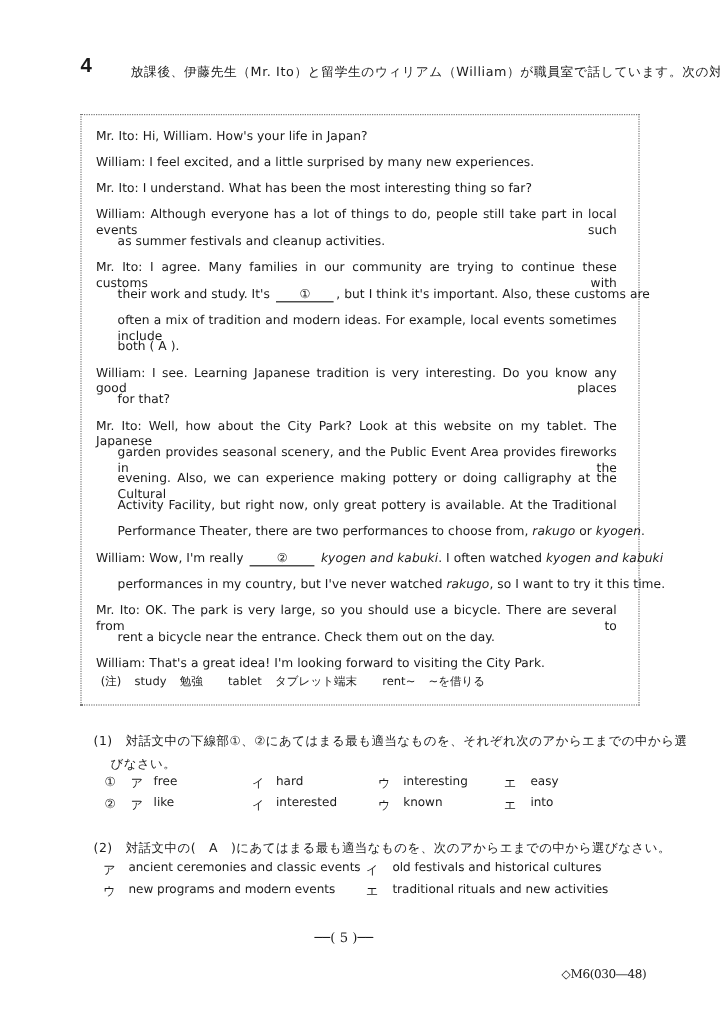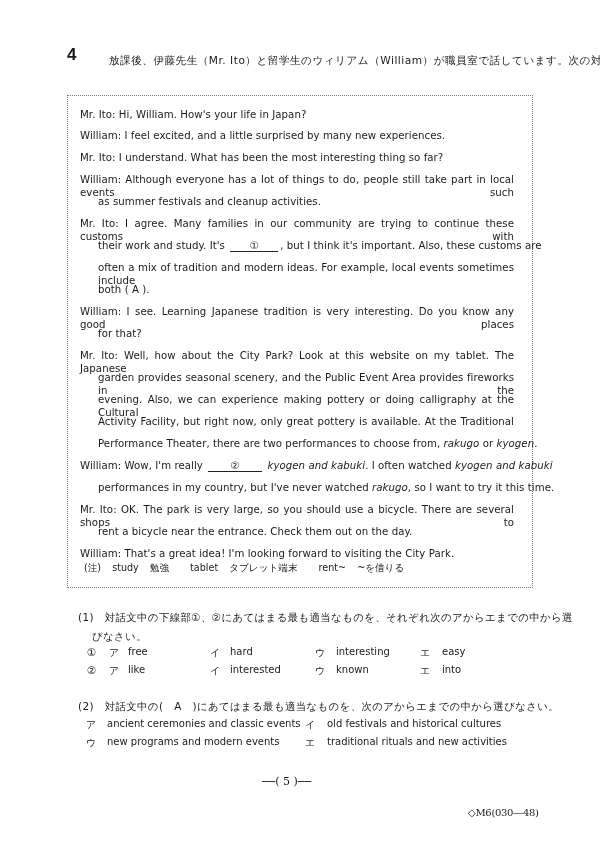--- a/index.html
+++ b/index.html
@@ -80,21 +80,21 @@
 
 <div class="line" style="top:459px;">
   <span>William: Wow, I'm really</span>
   <span class="blank blank2">②</span>
   <span class="it">kyogen</span><span class="it"> and </span><span class="it">kabuki</span><span>.   I often watched </span><span class="it">kyogen</span><span class="it"> and </span><span class="it">kabuki</span>
 </div>
 <div class="line cont" style="top:481px;">
   <span>performances in my country, but I've never watched </span><span class="it">rakugo</span><span>, so I want to try it this time.</span>
 </div>
 
-<div class="line just" style="top:503px;">Mr. Ito: OK.   The park is very large, so you should use a bicycle.   There are several shops to</div>
+<div class="line just" style="top:503px;">Mr. Ito: OK.   The park is very large, so you should use a bicycle.   There are several from to</div>
 <div class="line cont" style="top:525px;">rent a bicycle near the entrance.   Check them out on the day.</div>
 <div class="line" style="top:547px;">William: That's a great idea!   I'm looking forward to visiting the City Park.</div>
 
 <div class="note">
   <span>(注)</span>
   <span>study</span>
   <span class="gap">勉強</span>
   <span>tablet</span>
   <span class="gap">タブレット端末</span>
   <span>rent~</span>

